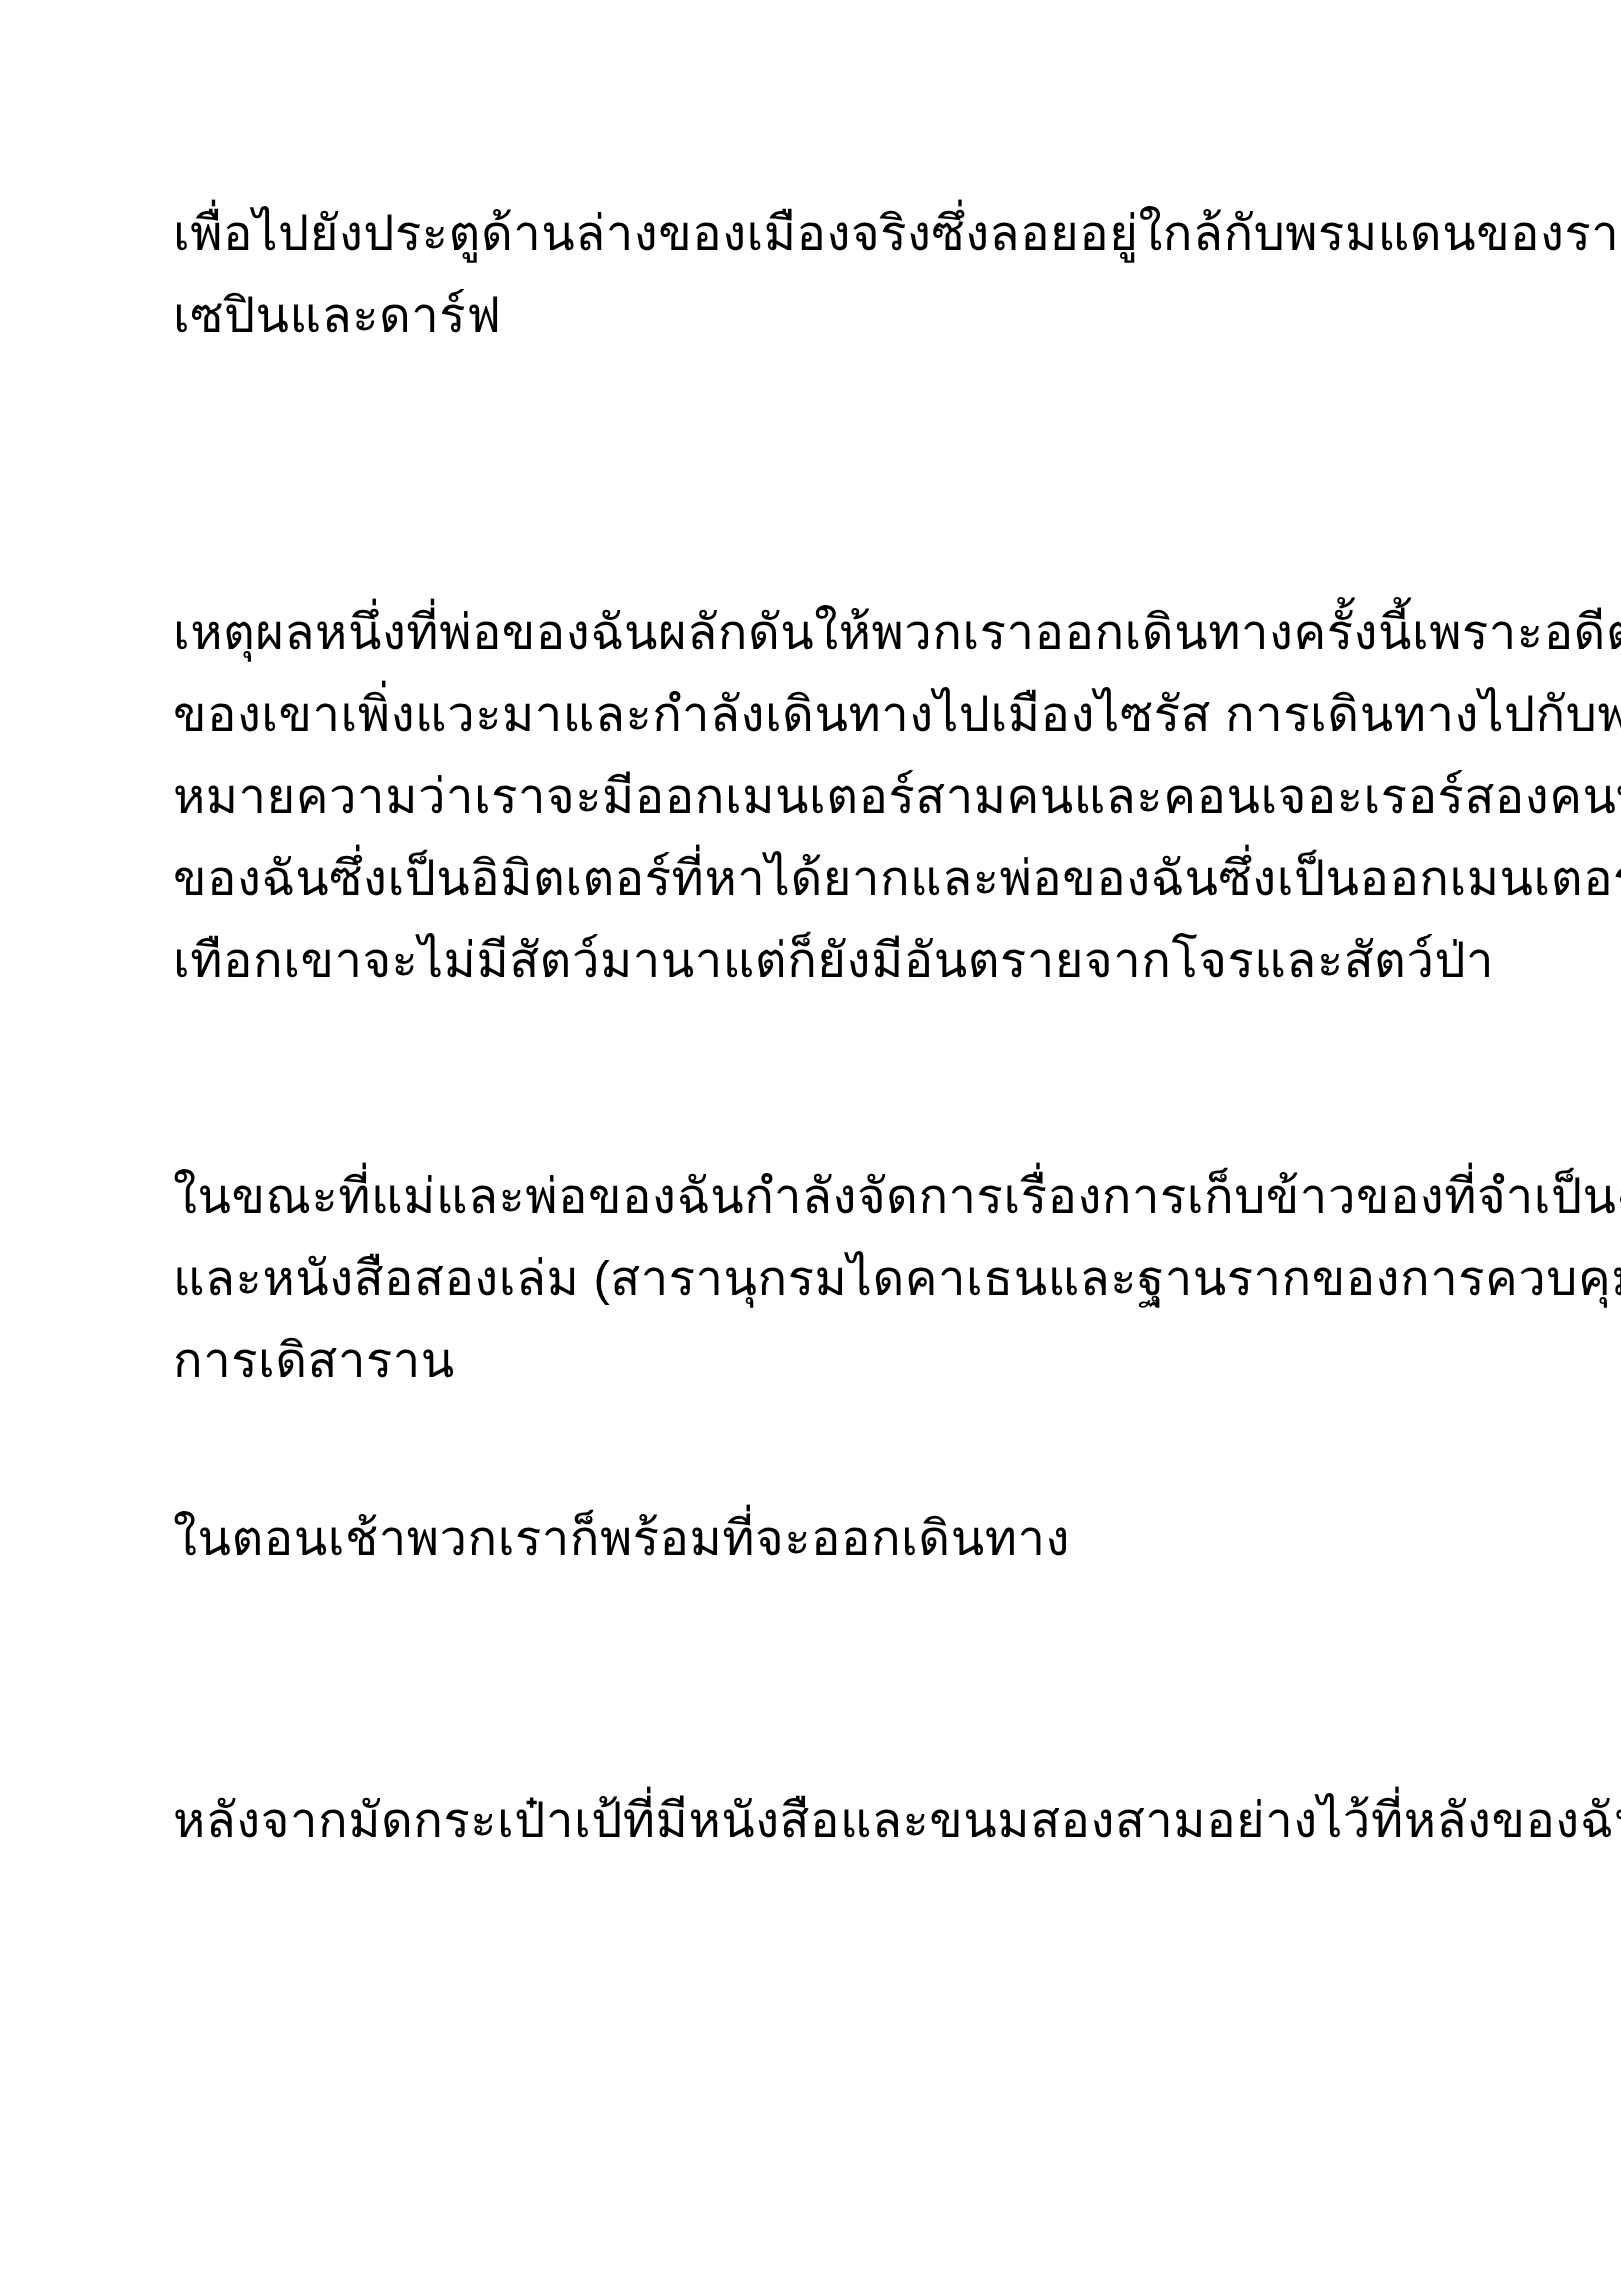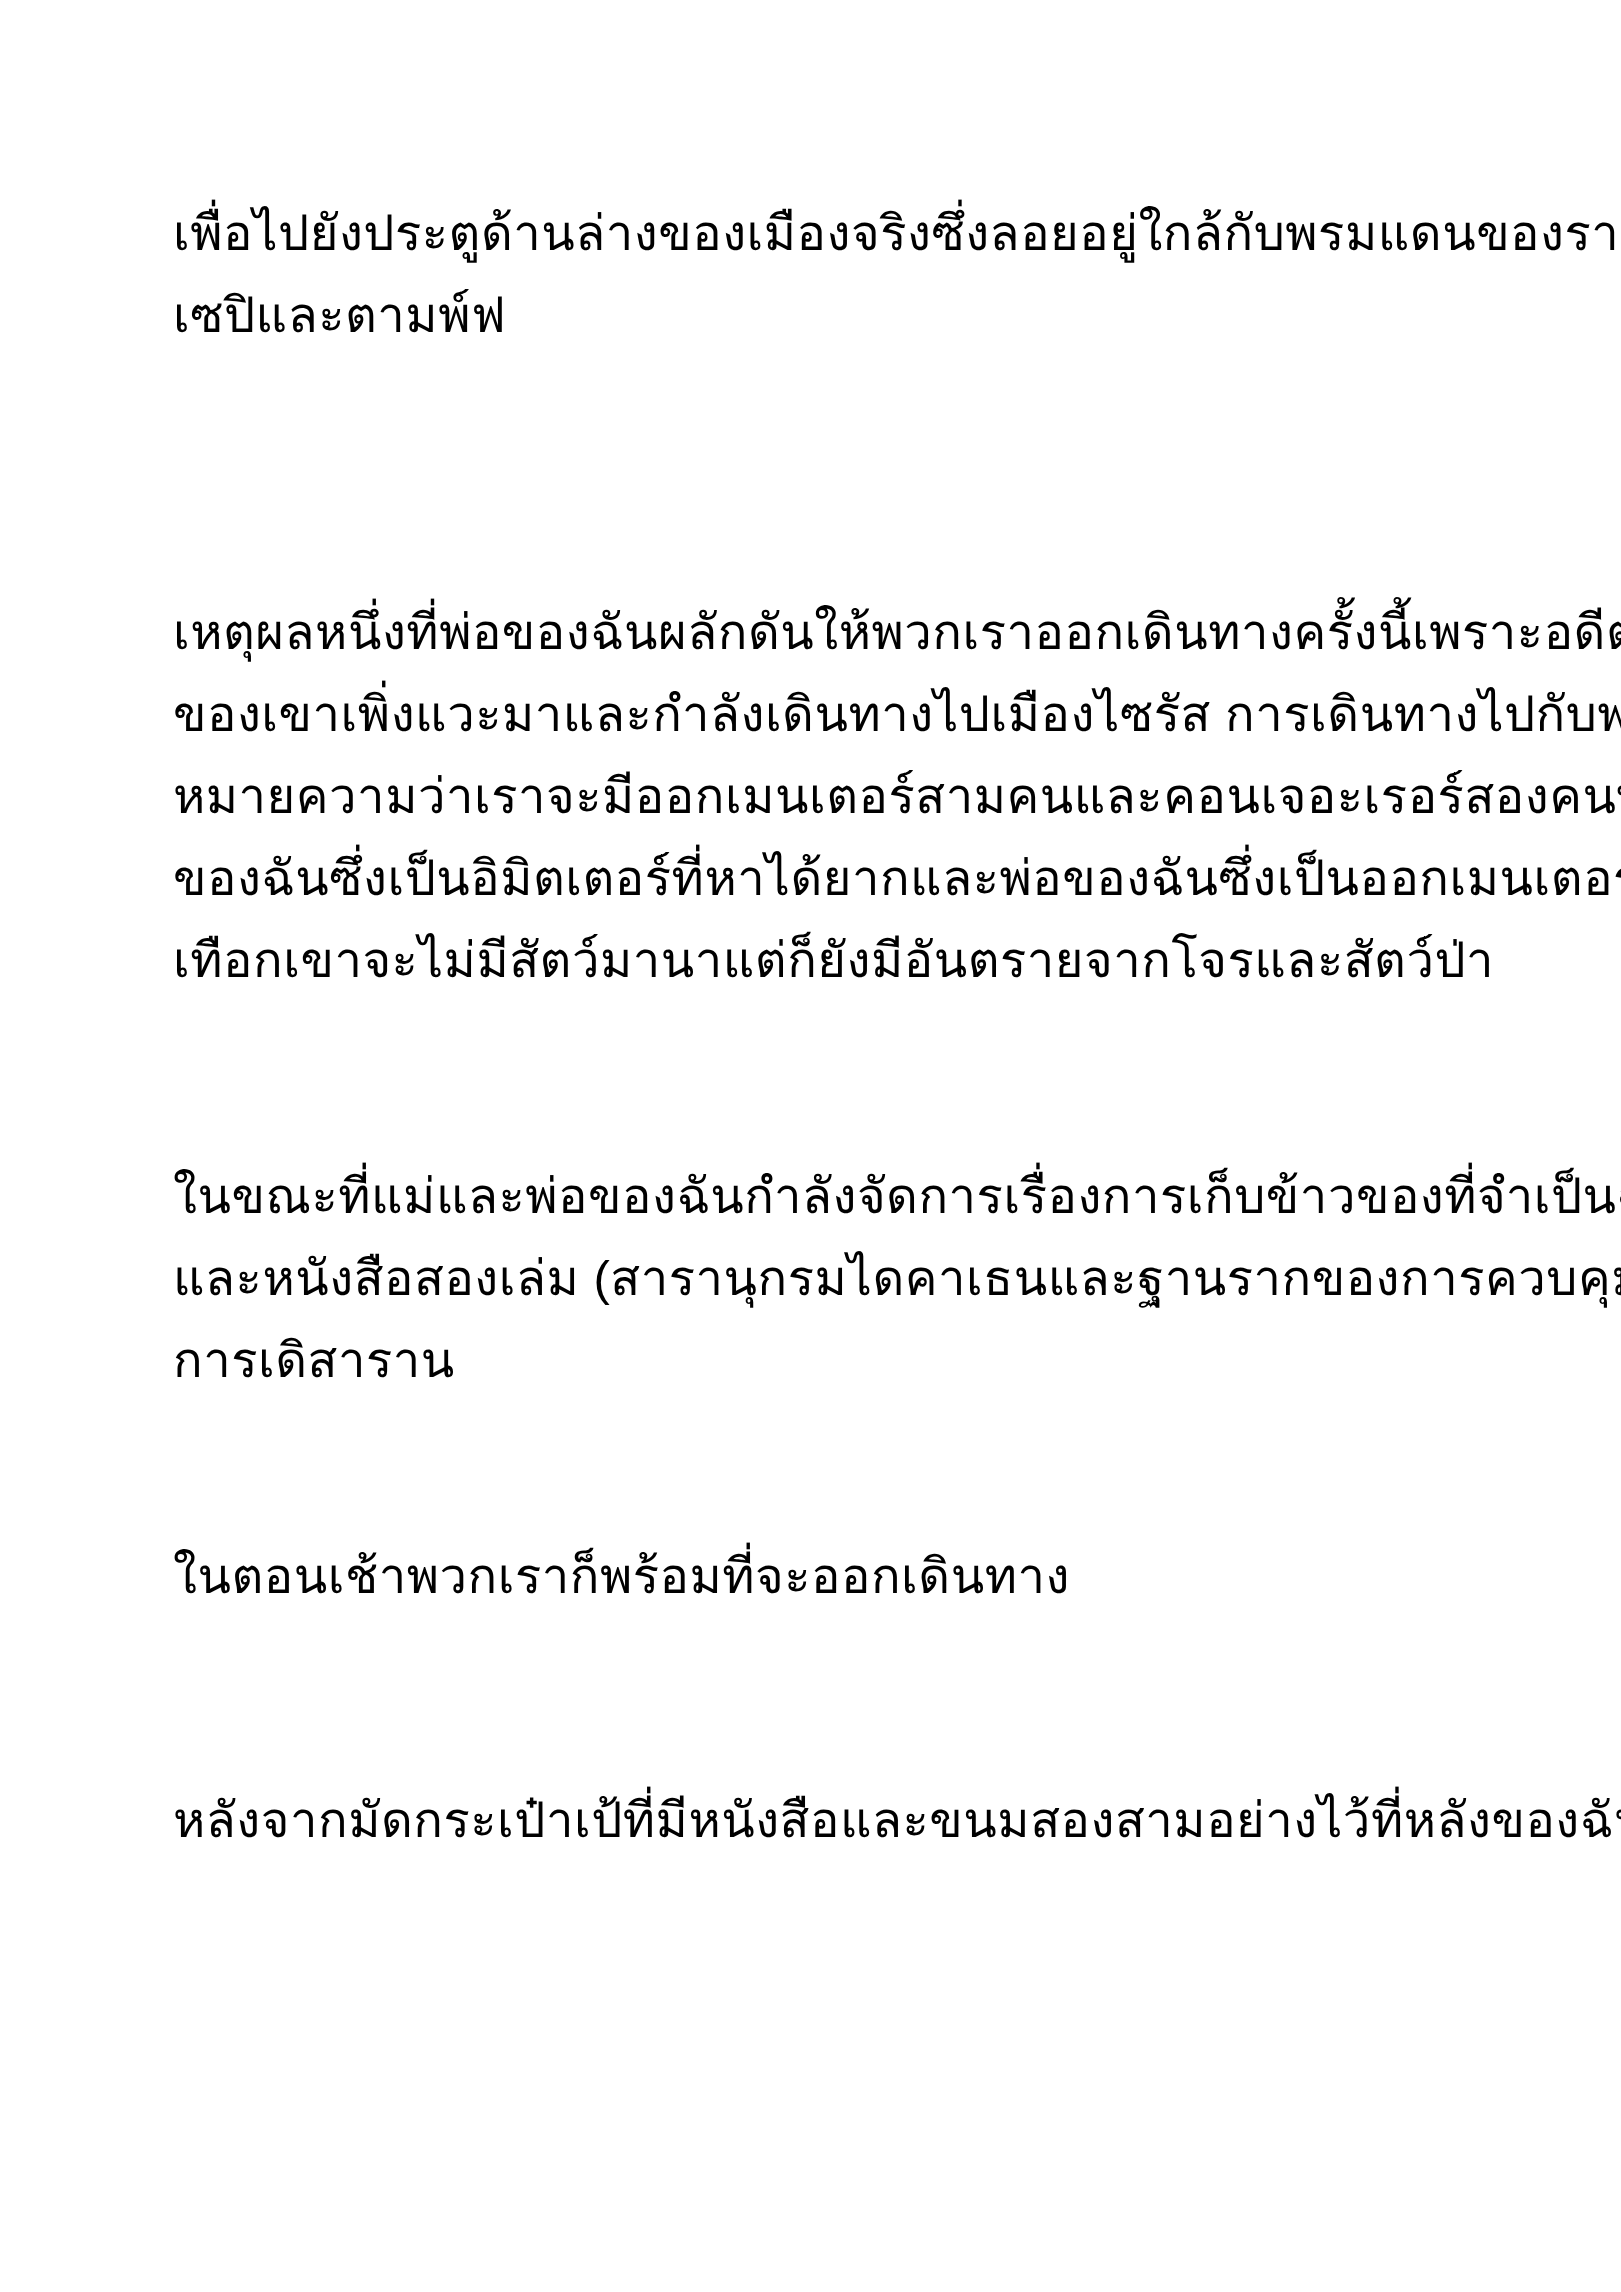--- a/index.html
+++ b/index.html
@@ -24,31 +24,31 @@
   }
   .line {
     height: 82px;
     line-height: 82px;
     white-space: nowrap;
     letter-spacing: 0.5px;
   }
   .p1 { top: 192px; }
   .p2 { top: 591px; }
   .p3 { top: 1155px; }
-  .p4 { top: 1535px; }
+  .p4 { top: 1497px; }
   .p5 { top: 1779px; }
 </style>
 </head>
 <body>
 
 <div class="page">
 
   <div class="paragraph p1">
     <div class="line">เพื่อไปยังประตูด้านล่างของเมืองจริงซึ่งลอยอยู่ใกล้กับพรมแดนของราชอาณาจักร</div>
-    <div class="line">เซปิและตามพ์ฟ</div>
+    <div class="line">เซปินและดาร์ฟ</div>
   </div>
 
   <div class="paragraph p2">
     <div class="line">เหตุผลหนึ่งที่พ่อของฉันผลักดันให้พวกเราออกเดินทางครั้งนี้เพราะอดีตสมาชิกพรรค</div>
     <div class="line">ของเขาเพิ่งแวะมาและกำลังเดินทางไปเมืองไซรัส การเดินทางไปกับพวกเขา</div>
     <div class="line">หมายความว่าเราจะมีออกเมนเตอร์สามคนและคอนเจอะเรอร์สองคนพร้อมกับแม่</div>
     <div class="line">ของฉันซึ่งเป็นอิมิตเตอร์ที่หาได้ยากและพ่อของฉันซึ่งเป็นออกเมนเตอร์ระดับ B แม้ว่า</div>
     <div class="line">เทือกเขาจะไม่มีสัตว์มานาแต่ก็ยังมีอันตรายจากโจรและสัตว์ป่า</div>
   </div>
 

